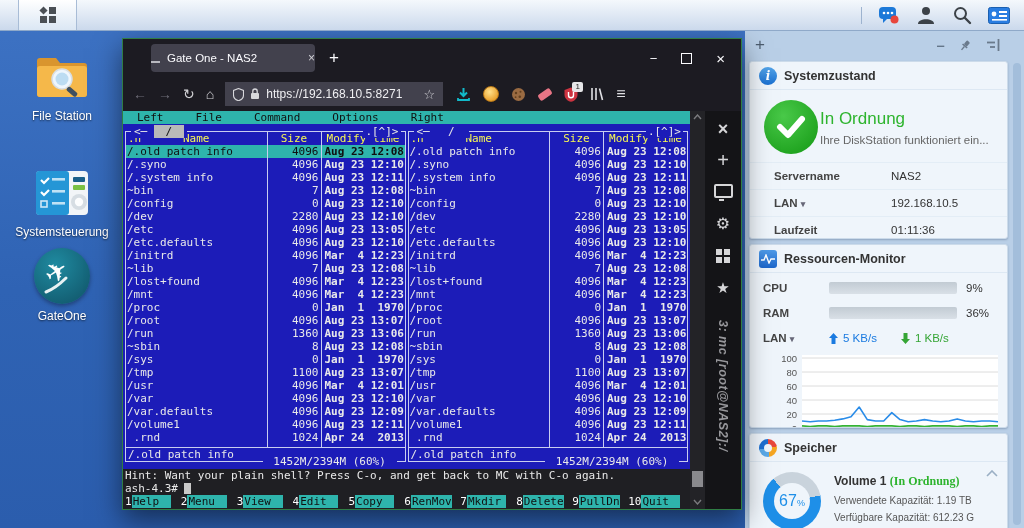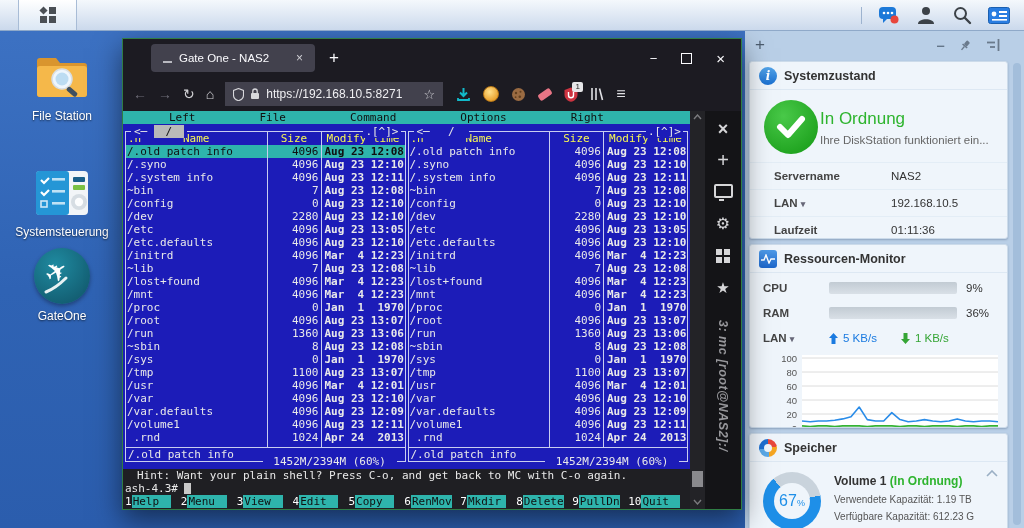--- a/index.html
+++ b/index.html
@@ -26,21 +26,21 @@
   .go-circle{width:56px;height:56px;margin:0 auto;border-radius:50%;position:relative;
     background:radial-gradient(circle at 38% 30%,#1f8aa0,#135e72 78%);box-shadow:0 2px 4px rgba(0,0,0,.35);}
   .go-plane{position:absolute;left:11px;top:8px;font-size:27px;color:#fff;transform:rotate(-33deg);
     font-family:"DejaVu Sans",sans-serif;}
 
   
   .bwin{position:absolute;left:122px;top:38px;width:620px;height:472px;background:#1c1b22;
     border:1px solid #2f7d44;box-shadow:0 10px 26px rgba(0,0,0,.5);box-sizing:border-box;z-index:20;}
   .titlebar{height:38px;display:flex;align-items:center;color:#fbfbfe;}
   .tab{margin-left:28px;width:164px;height:28px;background:#42414d;border-radius:4px;display:flex;
-    align-items:center;gap:7px;padding:0 12px;box-sizing:border-box;font-size:11.5px;cursor:pointer;}
+    align-items:center;gap:7px;padding:0 0;box-sizing:border-box;font-size:11.5px;cursor:pointer;}
   .tab .fav{width:9px;height:8px;border-bottom:2px solid #b9b9c0;flex:0 0 auto;}
   .tab .t{flex:1;white-space:nowrap;overflow:hidden;}
   .tab .x{color:#cfcfd4;font-size:12px;}
   .newtab{margin-left:14px;font-size:17px;color:#fbfbfe;cursor:pointer;}
   .wcontrols{margin-left:auto;display:flex;align-items:center;gap:24px;padding-right:16px;font-size:13px;}
   .wc{cursor:pointer;color:#fbfbfe;}
   .wc-max{width:9px;height:9px;border:1.5px solid #fbfbfe;display:inline-block;}
   .navbar{height:34px;display:flex;align-items:center;gap:11px;padding:0 10px;font-size:14px;color:#d2d2d6;}
   .nav-dim{color:#6e6d78;}
   .nav-ic{cursor:pointer;}
@@ -53,21 +53,21 @@
     font-size:8px;line-height:10px;text-align:center;border-radius:2px;padding:0 1px;}
   .duck{width:16px;height:16px;border-radius:50%;background:radial-gradient(circle at 40% 35%,#ffe08a,#e8a02c 75%);
     border:1px solid #b87818;box-sizing:border-box;}
   .marker{width:14px;height:7px;background:#e87585;border-radius:2px;transform:rotate(-35deg);}
 
   
   .content{position:absolute;top:72px;left:0;right:0;bottom:0;display:flex;background:#1f1f23;}
   .term{flex:1;display:flex;flex-direction:column;font-family:"DejaVu Sans Mono",monospace;
     font-size:11px;line-height:13px;color:#e9e9e9;overflow:hidden;}
   .mc-menu{height:13px;background:#2eb4ac;color:#101010;display:flex;gap:32px;padding-left:14px;}
-  .mc-menu span{cursor:pointer;margin-left:32px;}
+  .mc-menu span{cursor:pointer;}
   .mc-panels{height:345px;background:#1c1cb8;display:flex;gap:2px;padding:7px 2px 7px;box-sizing:border-box;}
   .panel{flex:1;position:relative;border:1px solid #c9cdf0;display:flex;flex-direction:column;min-width:0;}
   .ppath{position:absolute;top:-7px;left:5px;display:flex;background:#1c1cb8;padding:0 3px;z-index:2;white-space:pre;}
   .chip{padding:0 5px;}
   .chip.active{background:#b9b9b9;color:#101010;}
   .pmark{position:absolute;top:-7px;right:4px;background:#1c1cb8;padding:0 2px;z-index:2;}
   .pusage{position:absolute;bottom:-7px;right:8px;background:#1c1cb8;padding:0 4px;z-index:2;white-space:pre;}
   .phead,.prow,.pfill{display:grid;grid-template-columns:1fr 54px 84px;flex:0 0 13px;}
   .pfill{flex:1;}
   .phead{color:#f8f854;}
@@ -75,21 +75,21 @@
   .phead .hname{position:relative;}
   .phead .sortm{position:absolute;left:2px;top:0;}
   .cB,.cC{border-left:1px solid #c9cdf0;}
   .prow{cursor:default;}
   .prow .cA{white-space:pre;overflow:hidden;padding-left:1px;}
   .prow .cB{text-align:right;padding-right:2px;}
   .prow .cC{white-space:pre;padding-left:3px;overflow:hidden;font-weight:bold;}
   .prow.sel{background:#2eb4ac;color:#101010;}
   .psep{flex:0 0 1px;background:#c9cdf0;}
   .pmini{flex:0 0 13px;white-space:pre;overflow:hidden;padding-left:2px;}
-  .hintline{height:13px;white-space:pre;overflow:hidden;padding-left:14px;}
+  .hintline{height:13px;white-space:pre;overflow:hidden;padding-left:2px;}
   .promptline{height:13px;display:flex;padding-left:2px;}
   .cursor{width:7px;height:11px;background:#c9c9c9;margin-left:6px;margin-top:1px;}
   .fkeys{height:13px;display:flex;padding-left:2px;}
   .fk{display:flex;width:56px;cursor:pointer;}
   .fk:last-child{width:62px;}
   .fk .n{color:#fff;}
   .fk .l{flex:1;background:#2eb4ac;color:#101010;padding-left:1px;margin-right:10px;}
   .termfill{flex:1;}
 
   .tscroll{width:15px;background:#232327;position:relative;flex:0 0 15px;}
@@ -149,21 +149,21 @@
   .rm-lan{display:flex;align-items:center;gap:5px;}
   .chartwrap{margin:6px 6px 0 6px;}
 
   .st-row{display:flex;gap:13px;padding:10px 8px 0 13px;}
   .donut{width:58px;height:58px;border-radius:50%;position:relative;flex:0 0 58px;}
   .donut .hole{position:absolute;inset:11px;border-radius:50%;background:#eff5fb;
     display:flex;align-items:center;justify-content:center;}
   .dpct{color:#1e8fe8;font-size:16px;}
   .dpct small{font-size:9px;}
   .st-line1{font-size:12px;font-weight:bold;color:#333;margin-top:2px;white-space:nowrap;}
-  .st-ok{color:#2eb42e;}
+  .st-ok{color:#2eb42e;font-family:Liberation Serif, serif;}
   .st-line{font-size:10px;color:#555;margin-top:6px;white-space:nowrap;}
   .st-chev{position:absolute;top:36px;right:9px;cursor:pointer;}
 </style>
 </head>
 <body>
 
 <div class="stage">
 
   <div class="taskbar">
     <div class="tb-first"></div>

